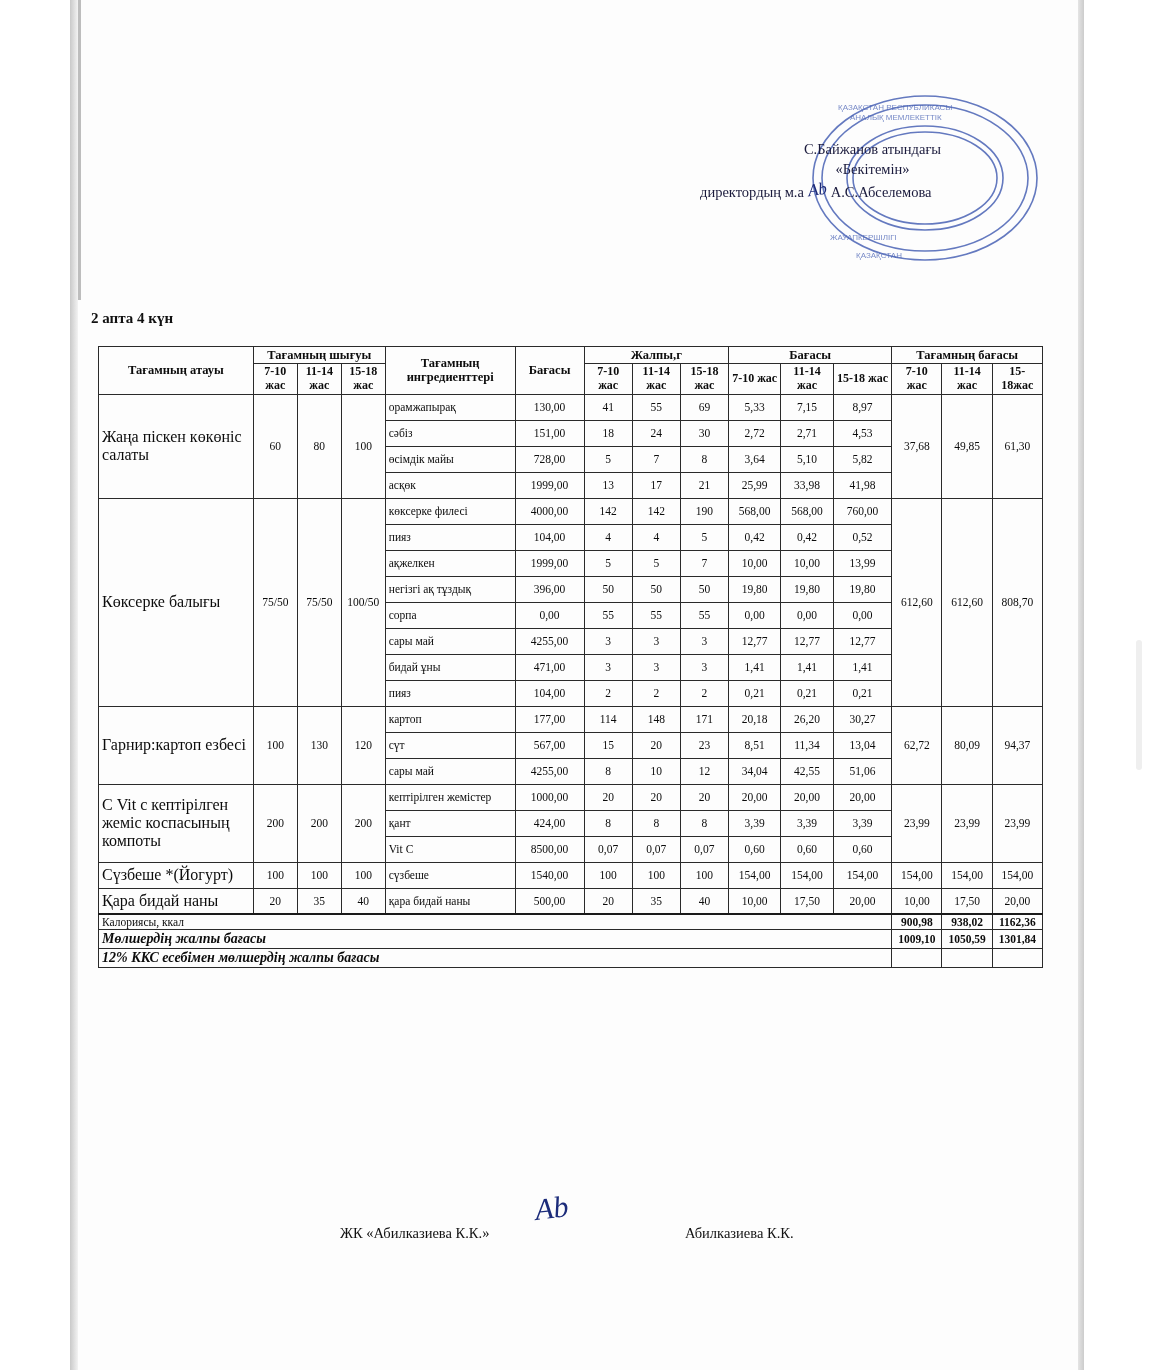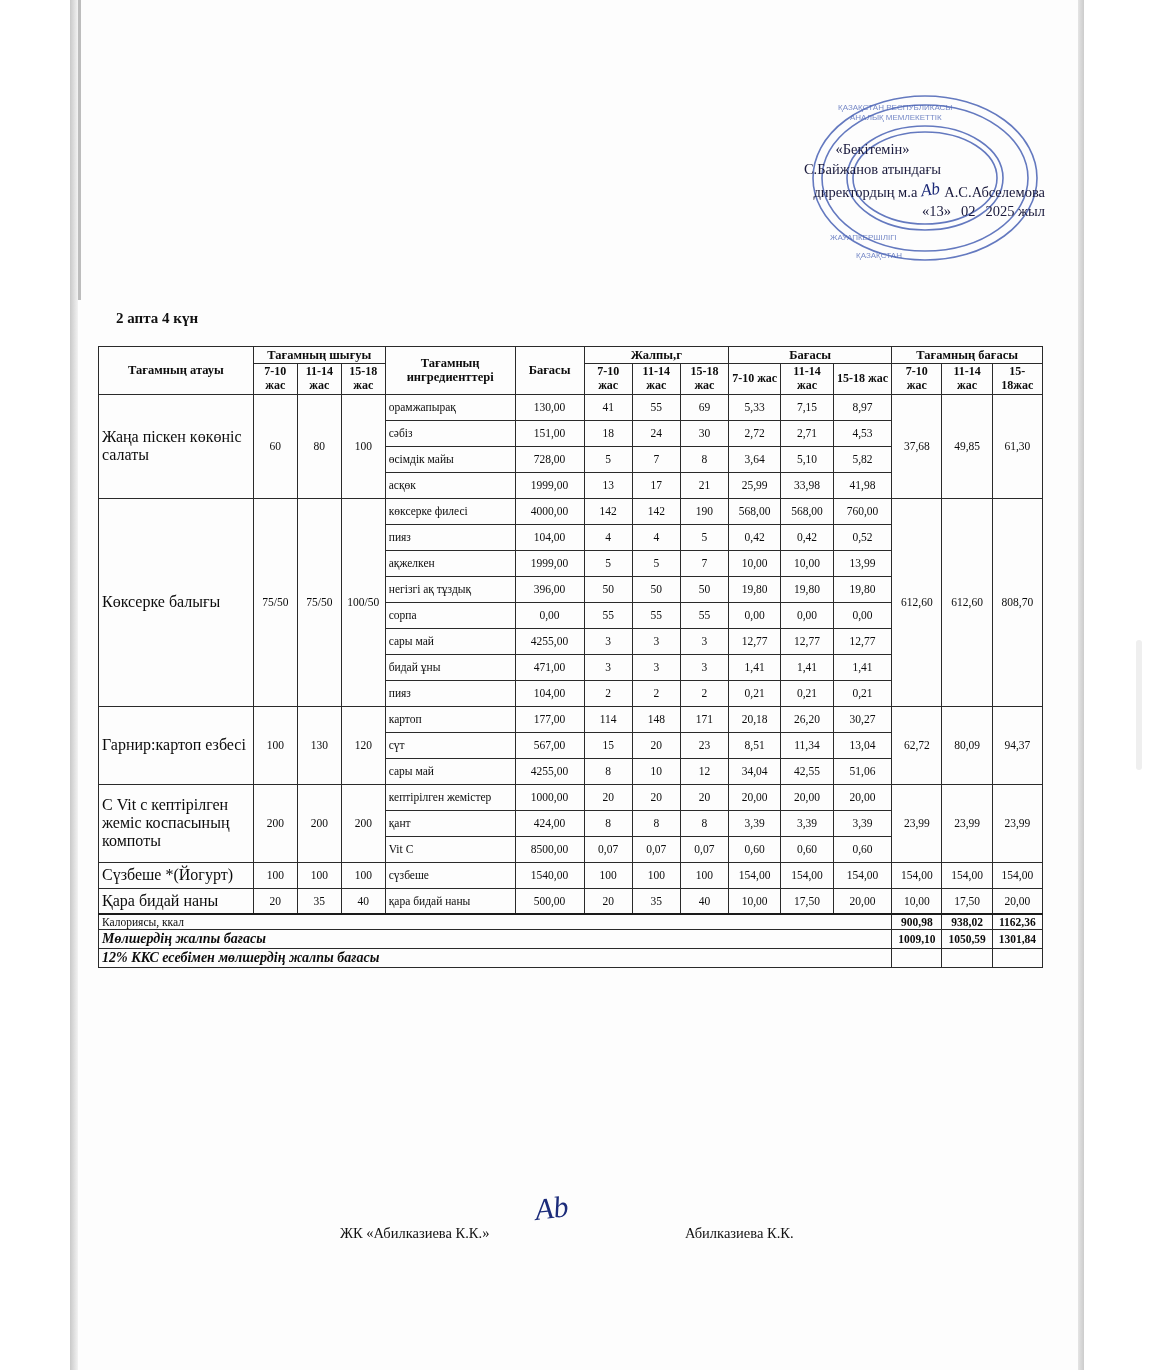--- a/index.html
+++ b/index.html
@@ -8,24 +8,24 @@
   .scan{position:absolute;left:78px;top:0;width:1000px;height:1370px;background:#fdfdfd;}
   .leftbar{position:absolute;left:78px;top:0;width:3px;height:300px;background:#bdbdbd;}
   .rightedge{position:absolute;left:1136px;top:640px;width:6px;height:130px;background:#efefef;border-radius:3px;}
 
   
   .stamp{position:absolute;left:810px;top:90px;width:230px;height:185px;}
   .stamp svg{position:absolute;left:0;top:0;}
   .approve{position:absolute;left:700px;top:140px;width:345px;font-size:14.5px;color:#1a1a3c;line-height:1.35;}
   .approve .ln{display:block;}
   .approve .center{text-align:center;}
-  .approve .row{display:flex;align-items:flex-end;gap:4px;justify-content:flex-end;}
+  .approve .row{display:flex;align-items:flex-end;gap:4px;}
   .sig-a{font-family:"Liberation Serif",serif;font-style:italic;color:#1c2a78;font-size:17px;transform:rotate(-8deg);display:inline-block;}
 
-  .weektitle{position:absolute;left:116px;top:310px;font-size:15px;font-weight:bold;color:#111;}
+  .weektitle{position:absolute;left:91px;top:310px;font-size:15px;font-weight:bold;color:#111;}
 
   
   .tbl-wrap{position:absolute;left:98px;top:346px;width:945px;}
   table{border-collapse:collapse;width:945px;font-size:11.5px;color:#0c0c0c;}
   td,th{border:1px solid #2a2a2a;padding:1px 3px;vertical-align:middle;}
   th{font-weight:bold;text-align:center;font-size:12px;line-height:1.15;}
   .c{text-align:center;}
   .l{text-align:left;}
   .nm{font-size:16px;}
   .sub{font-size:11.5px;}
@@ -62,31 +62,26 @@
       <g fill="#4a63b5" opacity="0.75" font-family="Liberation Sans, sans-serif" font-size="8">
         <text x="40" y="30">АНАЛЫҚ МЕМЛЕКЕТТІК</text>
         <text x="28" y="20">ҚАЗАҚСТАН РЕСПУБЛИКАСЫ</text>
         <text x="46" y="168">ҚАЗАҚСТАН</text>
         <text x="20" y="150">ЖАУАПКЕРШІЛІГІ</text>
       </g>
     </svg>
   </div>
 
   <div class="approve">
+    <span class="ln center">С.Байжанов атындағы</span>
     <span class="ln center">«Бекітемін»</span>
-    <span class="ln center">С.Байжанов атындағы</span>
     <div class="row">
       <span>директордың м.а</span>
       <span class="sig-a">Ab</span>
       <span>А.С.Абселемова</span>
-    </div>
-    <div class="row" style="gap:10px;padding-left:18px;">
-      <span>«13»</span>
-      <span>02</span>
-      <span>2025 жыл</span>
     </div>
   </div>
 
   <div class="weektitle">2 апта 4 күн</div>
 
   <div class="tbl-wrap">
     <table>
       <colgroup>
         <col style="width:148px">
           <col style="width:42px">

